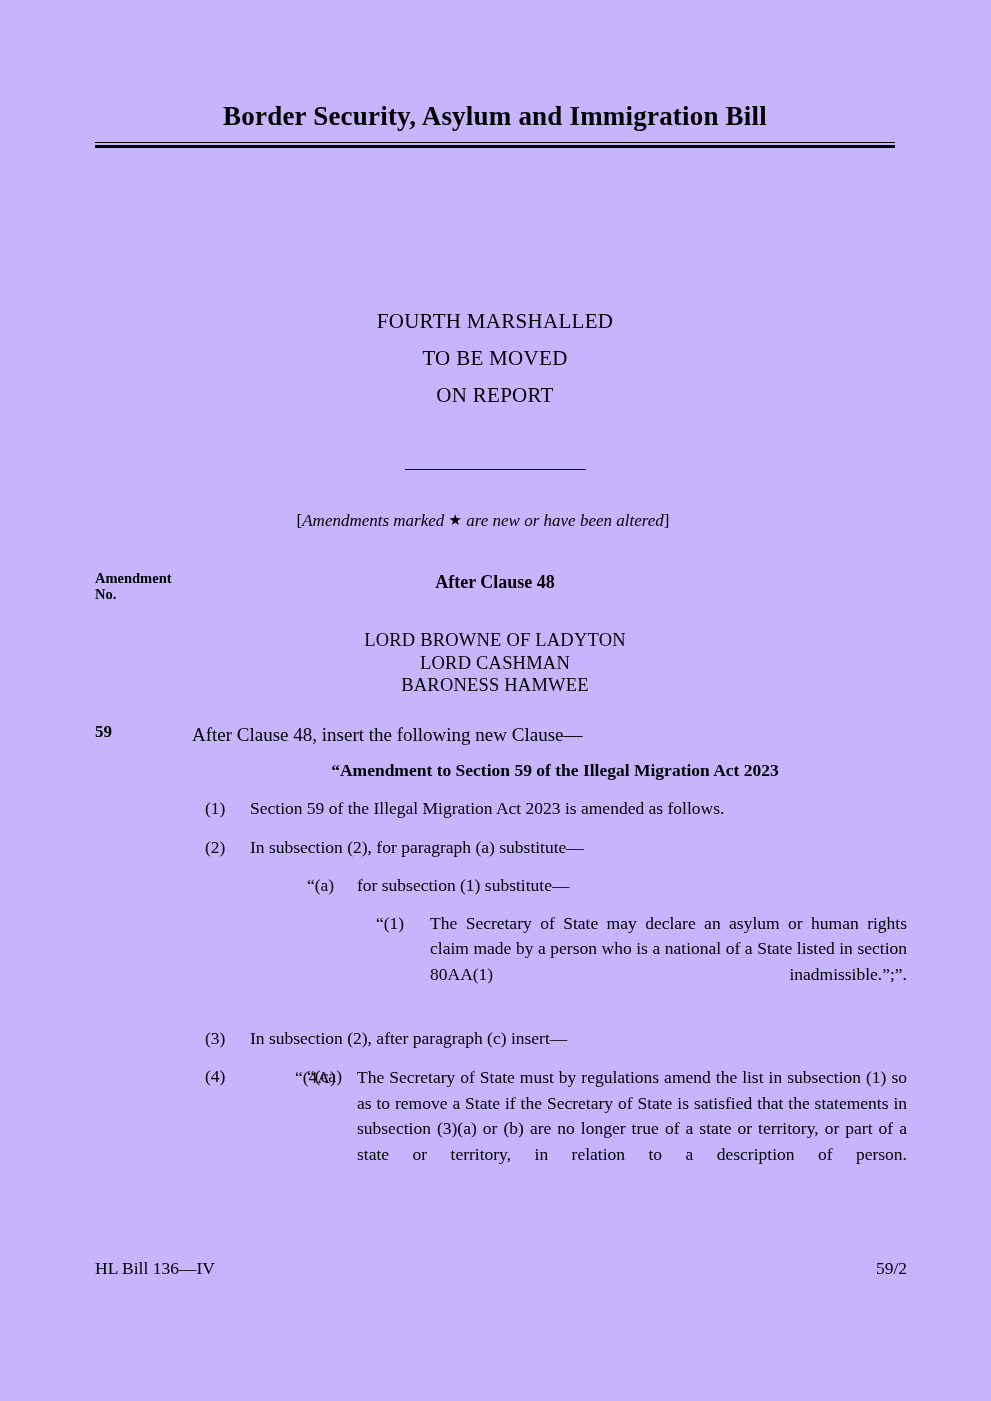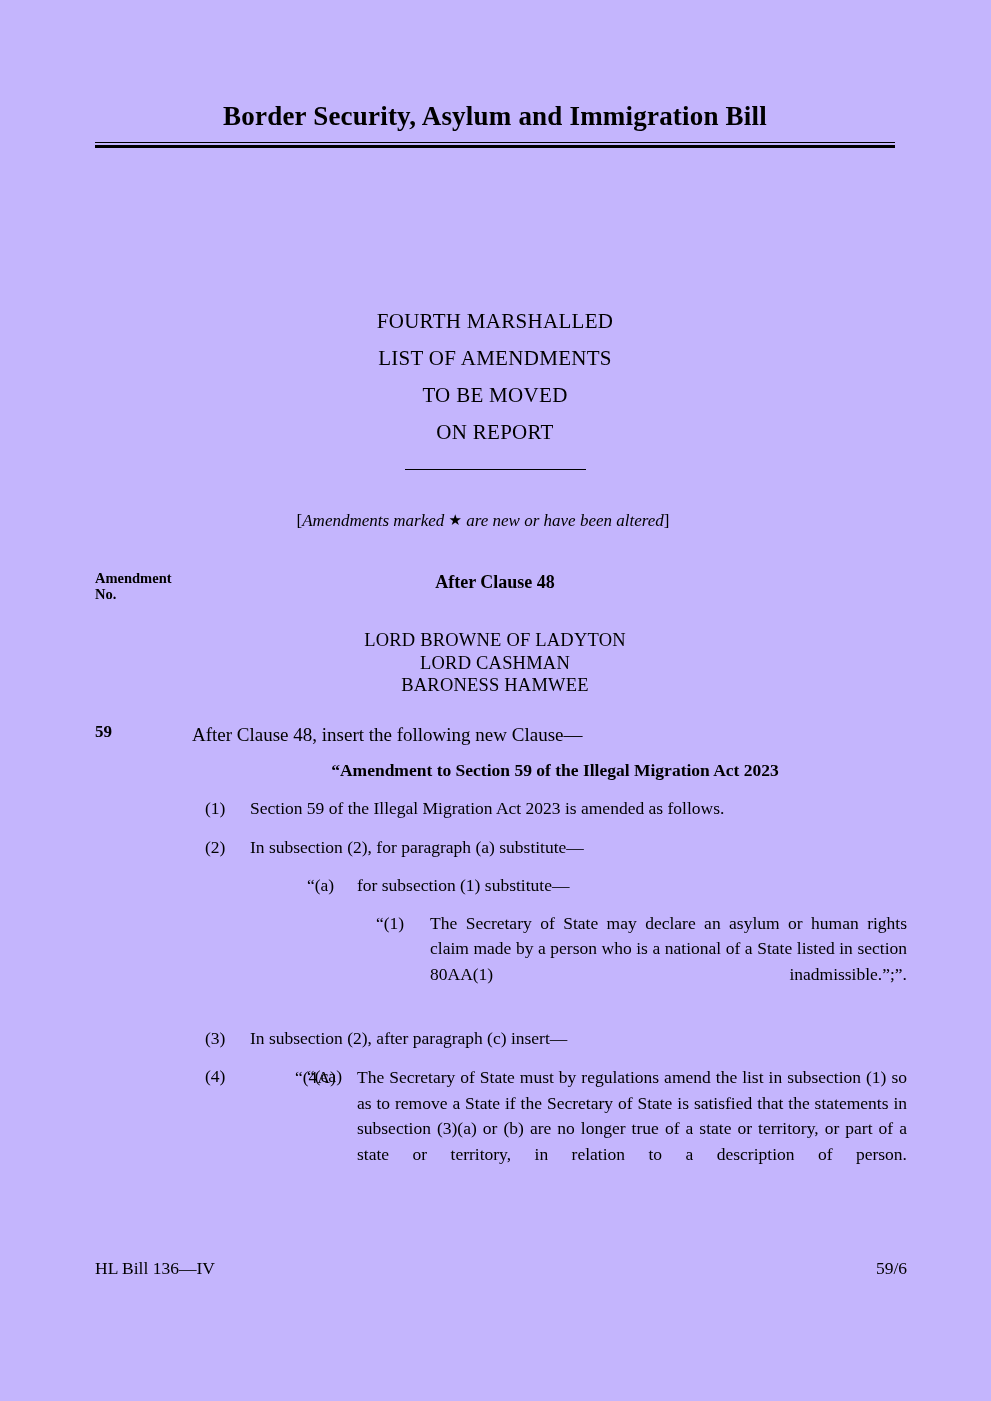--- a/index.html
+++ b/index.html
@@ -209,21 +209,20 @@
 
 <div class="page">
 
   <div class="title-block">
     <h1 class="doc-title">Border Security, Asylum and Immigration Bill</h1>
     <div class="rule-double"></div>
   </div>
 
   <div class="heading-lines">
     <div>FOURTH MARSHALLED</div>
-    <div>LIST OF AMENDMENTS</div>
     <div>TO BE MOVED</div>
     <div>ON REPORT</div>
   </div>
 
   <div class="divider-short"></div>
 
   <div class="note-line">
     <span class="br">[</span><span class="it">Amendments marked </span><span class="star">★</span><span class="it"> are new or have been altered</span><span class="br">]</span>
   </div>
 
@@ -281,16 +280,16 @@
 
     <div class="lvl lvl2 justify" style="margin-top:14px;">
       <span class="marker" style="left:200px;">“(4A)</span>
       <span class="txt" style="margin-left:262px;">The Secretary of State must by regulations amend the list in subsection (1) so as to remove a State if the Secretary of State is satisfied that the statements in subsection (3)(a) or (b) are no longer true of a state or territory, or part of a state or territory, in relation to a description of person.</span>
     </div>
 
   </div>
 
   <div class="footer">
     <span class="left">HL Bill 136—IV</span>
-    <span class="right">59/6</span>
+    <span class="right">59/2</span>
   </div>
 
 </div>
 
 </body></html>

